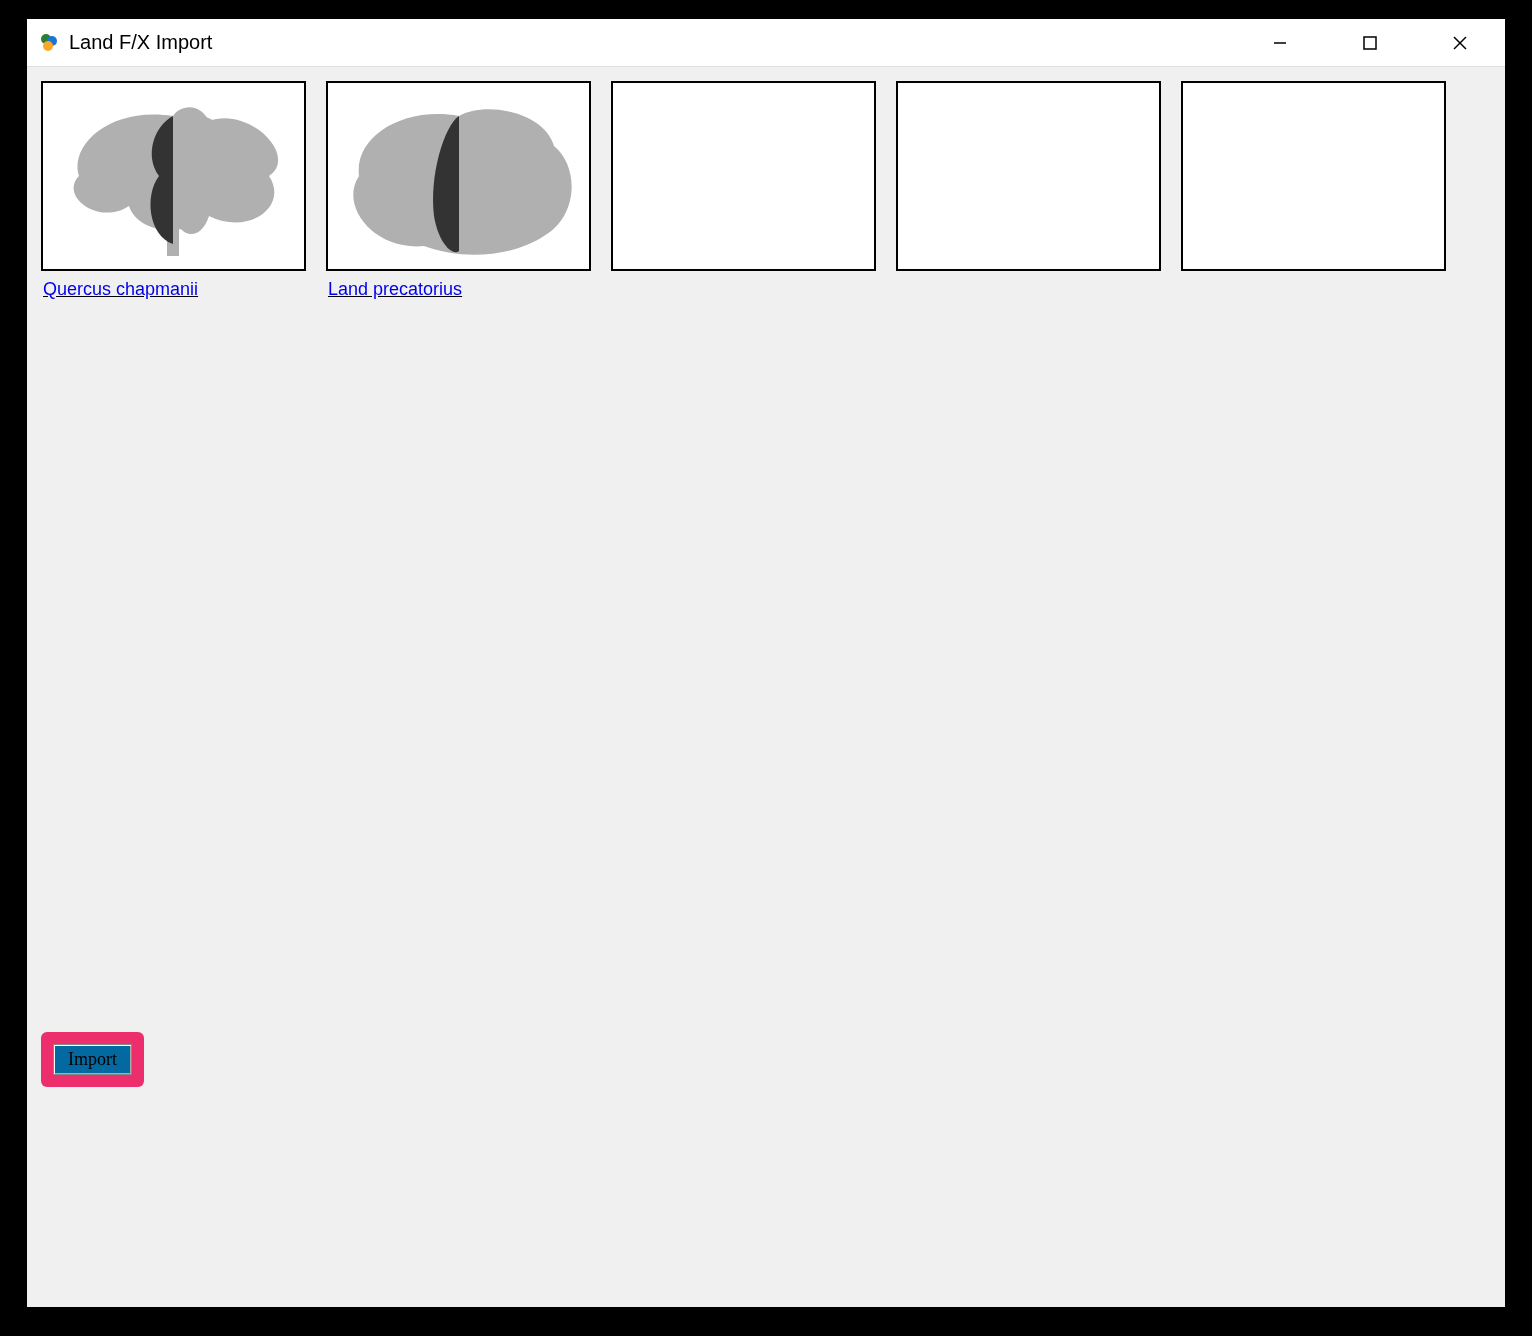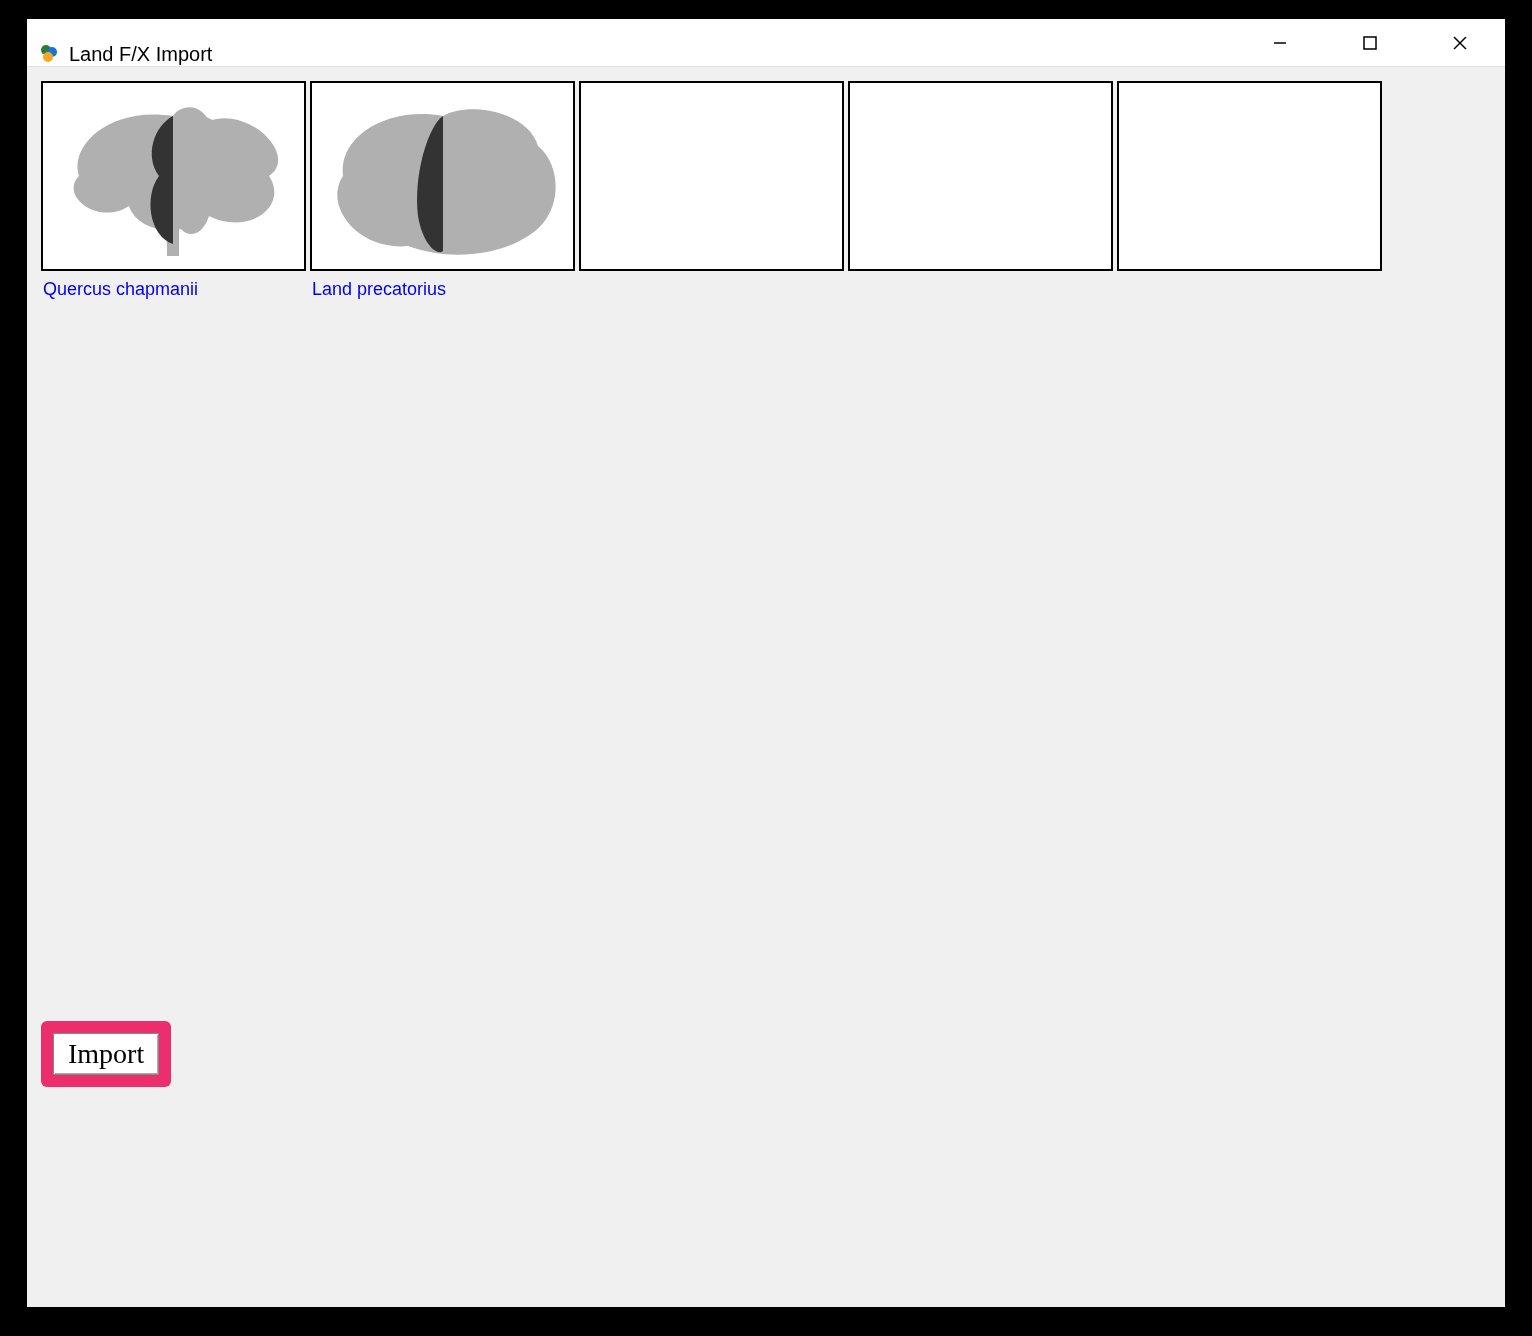--- a/index.html
+++ b/index.html
@@ -16,21 +16,21 @@
     top: 18px;
     width: 1480px;
     height: 1290px;
     background: #fff;
     border: 1px solid #000;
   }
   
   .titlebar {
     height: 48px;
     display: flex;
-    align-items: flex-end;
+    align-items: center;
     background: #fff;
     border-bottom: 1px solid #e0e0e0;
     position: relative;
   }
   .titlebar .icon-slot {
     width: 24px; height: 24px;
     margin-left: 10px;
     display:flex; align-items:center; justify-content:center;
   }
   .titlebar .title-text {
@@ -55,21 +55,22 @@
   .win-btn svg { stroke:#000; fill:none; stroke-width:1.5; }
   
   .client {
     position: absolute;
     left:0; right:0; top:48px; bottom:0;
     background: #f0f0f0;
     padding: 14px;
   }
   .thumb-row {
     display:flex;
-    gap: 4px;
+    gap: 20px;
+    text-decoration: underline;
   }
   .thumb-cell {
     display:flex;
     flex-direction:column;
   }
   .thumb {
     width: 265px;
     height: 190px;
     background:#fff;
     border: 2px solid #000;
@@ -89,24 +90,24 @@
   
   .import-highlight {
     position:absolute;
     left: 14px;
     bottom: 220px;
     background: #ed2e6c;
     padding: 12px;
     border-radius: 6px;
   }
   .import-btn {
-    background: #ffffff;
+    background: #0369a1;
     border: 1px solid #888;
     padding: 4px 14px;
-    font-size: 28px;
+    font-size: 18px;
     font-family: "Segoe UI", serif;
     color:#000;
     box-shadow: inset 1px 1px 0 #fff, inset -1px -1px 0 #aaa;
     cursor:pointer;
   }
 </style>
 </head>
 <body>
 
 <div class="outer">

